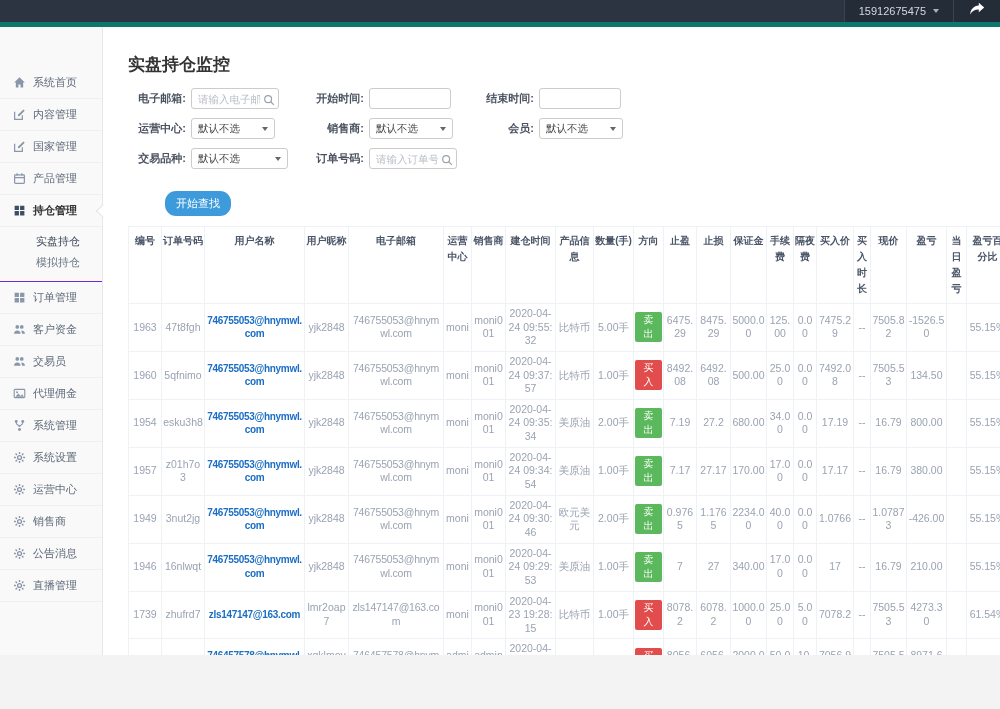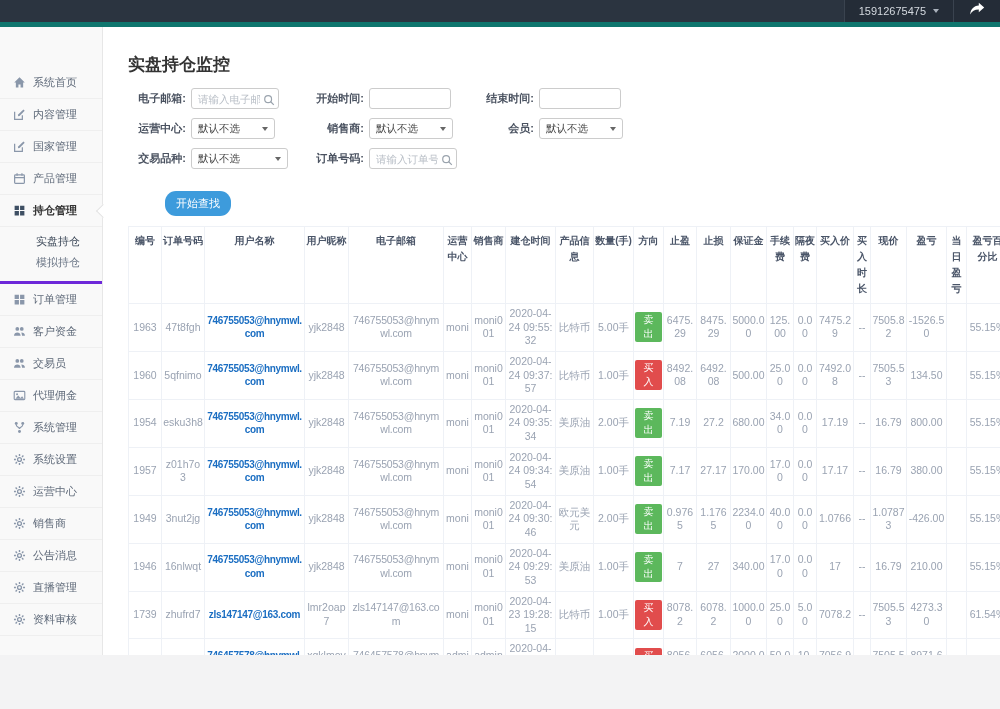--- a/index.html
+++ b/index.html
@@ -35,21 +35,21 @@
   }
   .side-item .sicon { width:13px; height:13px; color:#8a97aa; flex:0 0 13px; display:inline-flex; }
   .side-item .sicon svg { width:13px; height:13px; }
   .side-item.active { color:#333; font-weight:bold; }
   .side-item.active .sicon { color:#3e4f63; }
   .notch {
     position:absolute; right:-6px; top:50%; margin-top:-5px; width:10px; height:10px;
     background:#fff; transform:rotate(45deg);
     border-left:1px solid #e3e3e3; border-bottom:1px solid #e3e3e3; z-index:3;
   }
-  .side-sub { padding:4px 0 8px 36px; border-bottom:3px solid #6d28d9; }
+  .side-sub { padding:4px 0 8px 36px; border-bottom:1px solid #6d28d9; }
   .side-sub-item { font-size:11px; color:#6b7686; padding:3px 0; cursor:pointer; }
   .side-sub-item.active { color:#3c4858; }
   
   .main { flex:1; background:#fff; padding:26px 15px 0 25px; overflow:hidden; }
   .page-title { font-size:17px; font-weight:bold; color:#333; margin:0 0 12px 0; }
   
   .frow { display:flex; align-items:center; margin-bottom:9px; }
   .fg { display:flex; align-items:center; width:170px; }
   .fg.wide { width:178px; }
   .fg label { width:58px; text-align:right; margin-right:5px; font-size:11px; color:#4a5260; font-weight:bold; white-space:nowrap; }
@@ -250,29 +250,20 @@
           <span class="slabel">公告消息</span>
         </div>
         <div class="side-item">
           <span class="sicon">
             <svg viewBox="0 0 16 16">
               <circle cx="8" cy="8" r="2.4" fill="none" stroke="currentColor" stroke-width="1.6"></circle>
               <path d="M8 1.2v2.4M8 12.4v2.4M1.2 8h2.4M12.4 8h2.4M3.2 3.2l1.7 1.7M11.1 11.1l1.7 1.7M12.8 3.2l-1.7 1.7M4.9 11.1l-1.7 1.7" stroke="currentColor" stroke-width="1.7"></path>
             </svg>
           </span>
           <span class="slabel">直播管理</span>
-        </div>
-        <div class="side-item">
-          <span class="sicon">
-            <svg viewBox="0 0 16 16">
-              <circle cx="8" cy="8" r="2.4" fill="none" stroke="currentColor" stroke-width="1.6"></circle>
-              <path d="M8 1.2v2.4M8 12.4v2.4M1.2 8h2.4M12.4 8h2.4M3.2 3.2l1.7 1.7M11.1 11.1l1.7 1.7M12.8 3.2l-1.7 1.7M4.9 11.1l-1.7 1.7" stroke="currentColor" stroke-width="1.7"></path>
-            </svg>
-          </span>
-          <span class="slabel">资料审核</span>
         </div>
       </div>
   </div>
 
   <div class="main">
     <h1 class="page-title">实盘持仓监控</h1>
 
     <div class="frow">
       <div class="fg wide">
         <label>电子邮箱:</label>

